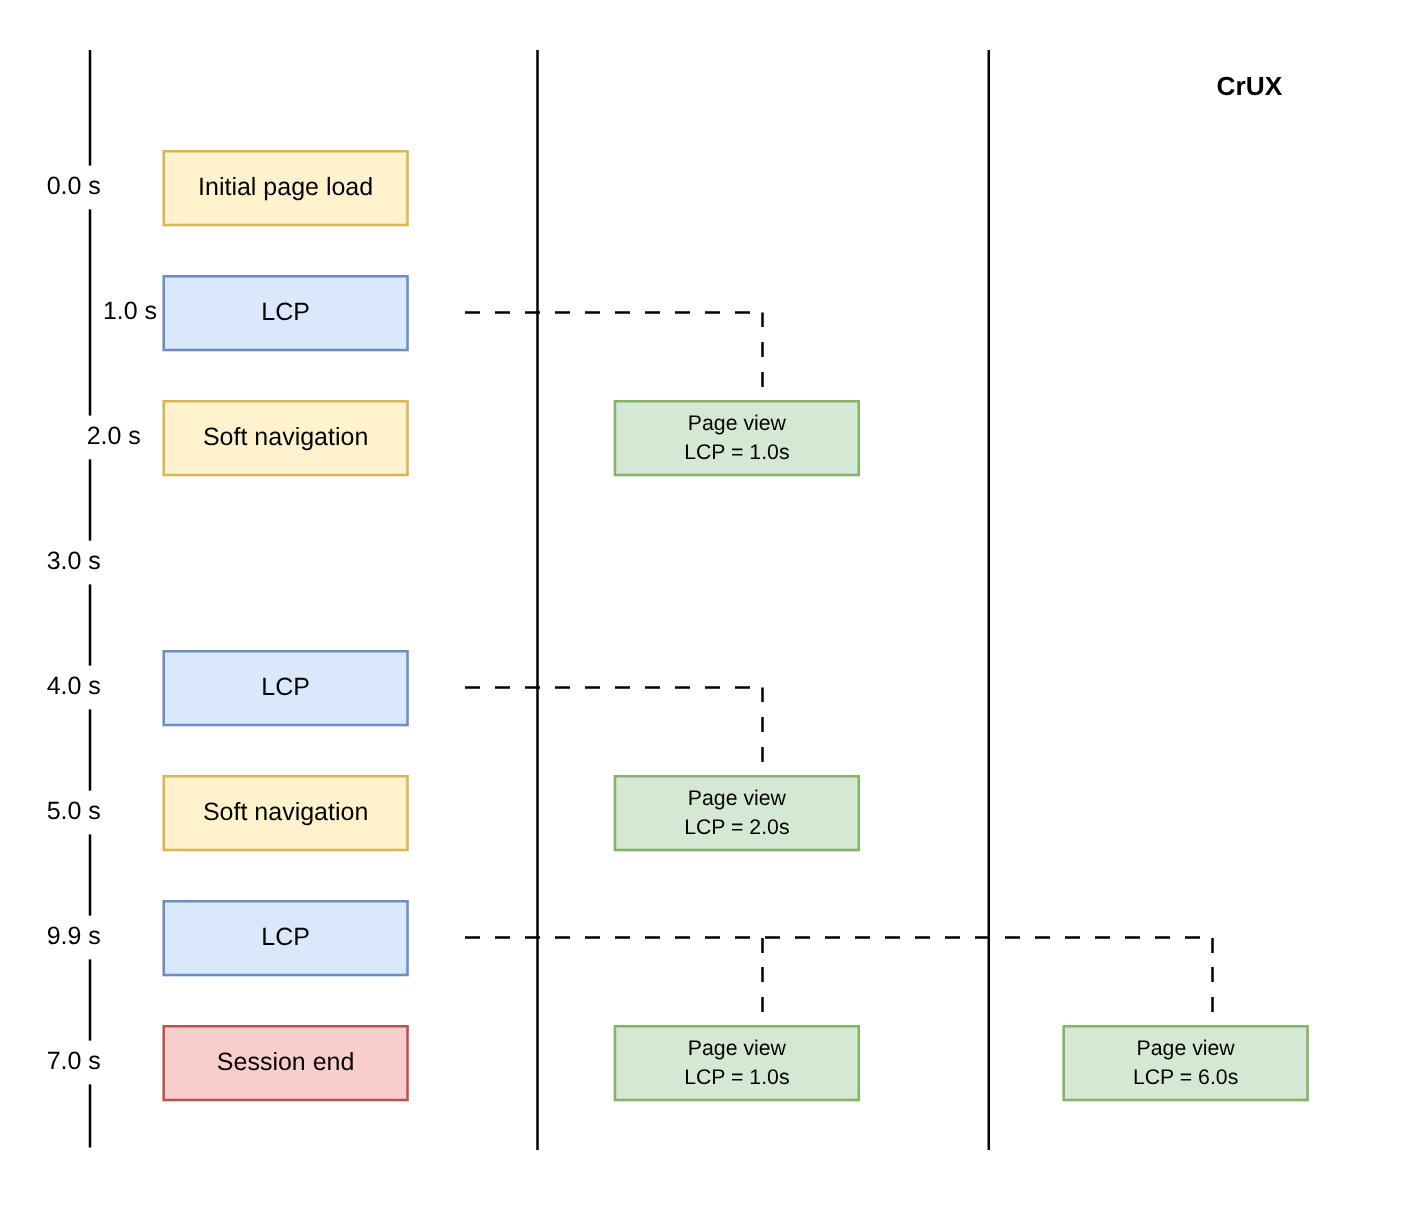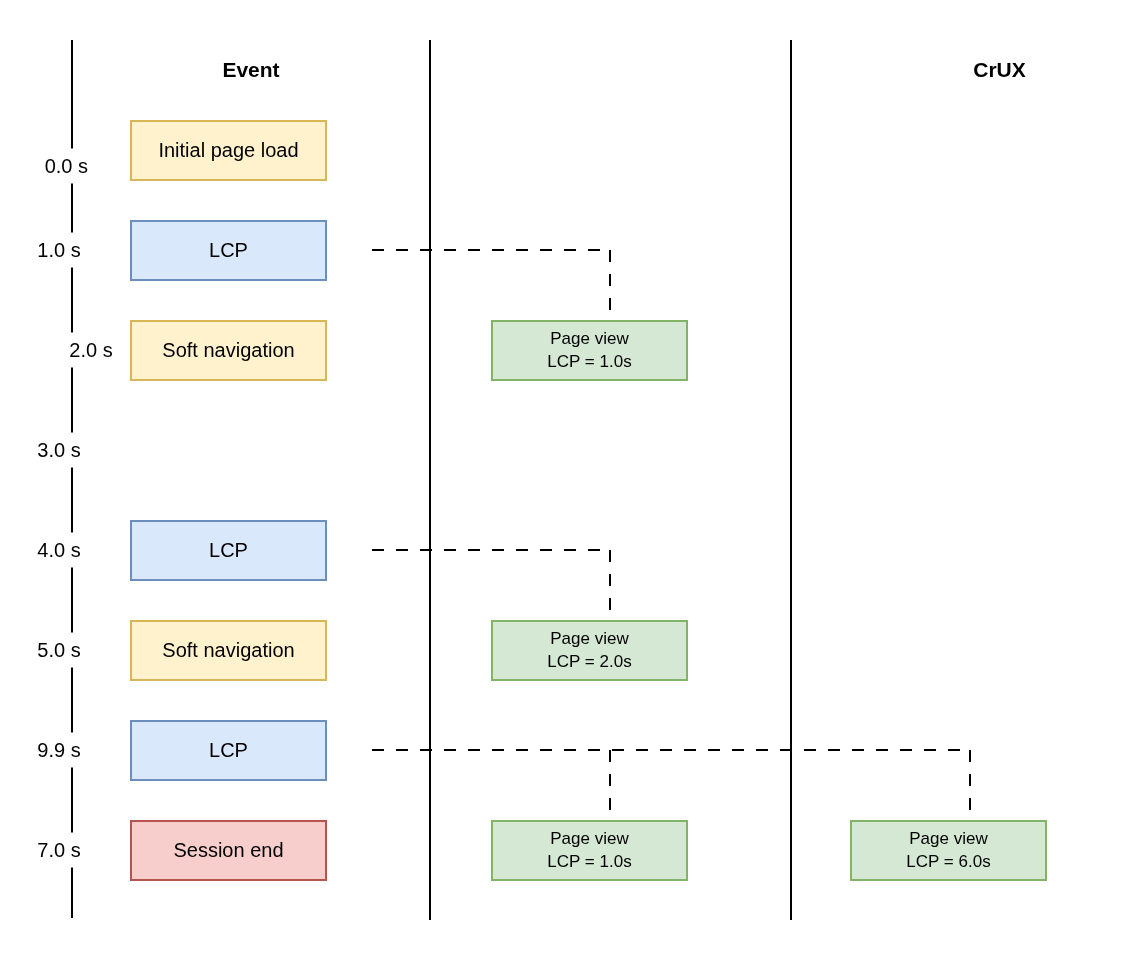--- a/index.html
+++ b/index.html
@@ -66,26 +66,25 @@
 </style>
 </head>
 <body>
 
 <div id="canvas">
 
   <div class="vline" style="left:71px; top:40px; height:878px;"></div>
   <div class="vline" style="left:429px; top:40px; height:880px;"></div>
   <div class="vline" style="left:790px; top:40px; height:880px;"></div>
 
-  <div class="col-header" style="left:72px; width:358px;">Event</div>
   <div class="col-header" style="left:791px; width:341px;padding-left:38px;">CrUX</div>
 
   <div id="generated">
-      <div class="tick-label" style="top: 166px; text-align: right;">0.0 s</div>
-      <div class="tick-label" style="top: 250px;">1.0 s</div>
+      <div class="tick-label" style="top: 150px;">0.0 s</div>
+      <div class="tick-label" style="top: 250px; margin-left: 45px;">1.0 s</div>
       <div class="tick-label" style="top: 350px; margin-left: 32px;">2.0 s</div>
       <div class="tick-label" style="top: 450px;">3.0 s</div>
       <div class="tick-label" style="top: 550px;">4.0 s</div>
       <div class="tick-label" style="top: 650px;">5.0 s</div>
       <div class="tick-label" style="top: 750px;">9.9 s</div>
       <div class="tick-label" style="top: 850px;">7.0 s</div>
       <div class="dash-h" style="left: 372px; top: 249px; width: 240px;"></div>
       <div class="dash-v" style="left: 609px; top: 250px; height: 69.5px;"></div>
       <div class="dash-h" style="left: 372px; top: 549px; width: 240px;"></div>
       <div class="dash-v" style="left: 609px; top: 550px; height: 69.5px;"></div>

